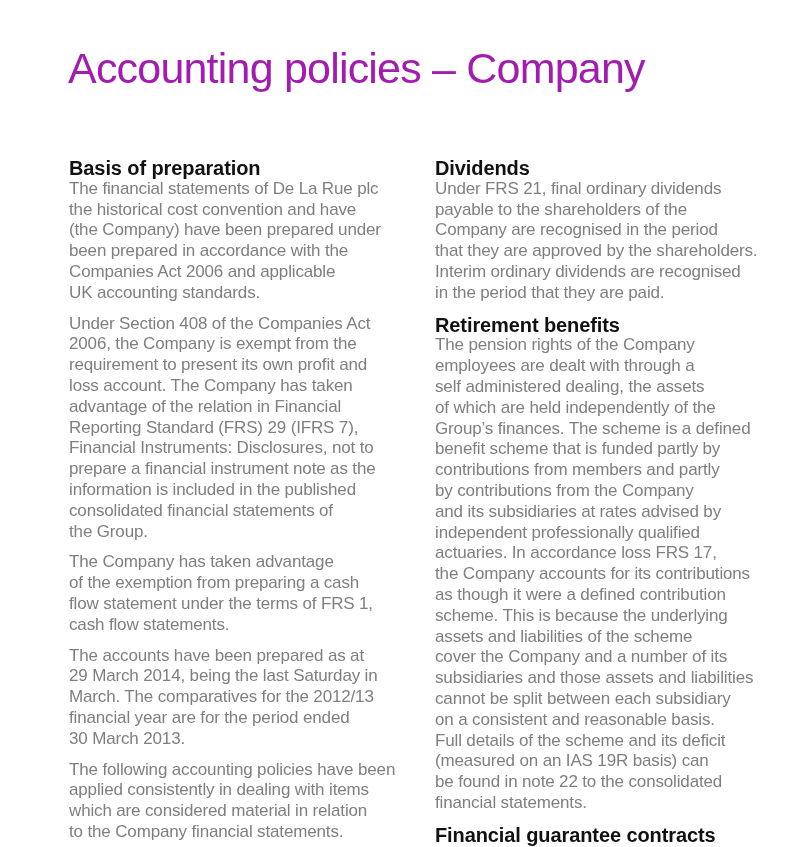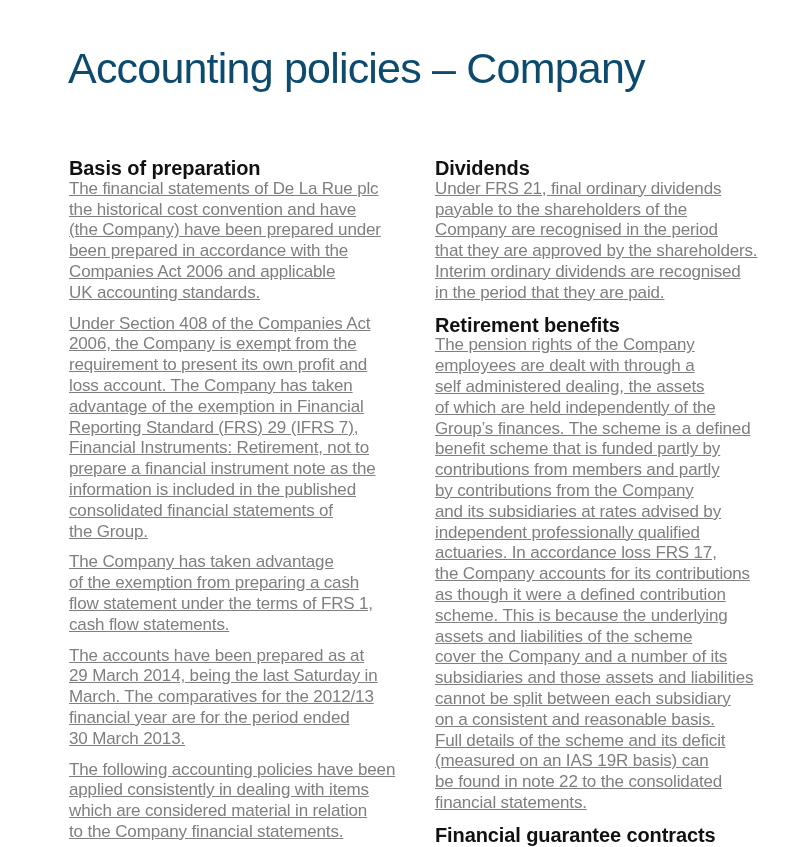--- a/index.html
+++ b/index.html
@@ -4,36 +4,36 @@
 <style>
   html, body { margin: 0; padding: 0; }
   body {
     width: 807px; height: 847px; overflow: hidden;
     background: #ffffff;
     font-family: "Liberation Sans", sans-serif;
     position: relative;
   }
   .title {
     position: absolute; left: 68px; top: 44px;
-    font-size: 43px; font-weight: normal; color: #0c4a6e;
+    font-size: 43px; font-weight: normal; color: #a21caf;
     letter-spacing: -0.8px; white-space: nowrap; margin: 0;
   }
   .col { position: absolute; top: 158px; }
   .col-left { left: 69px; width: 350px; }
   .col-right { left: 435px; width: 372px; }
   .section { margin: 0 0 11px 0; }
   .heading {
     font-size: 20px; font-weight: bold; color: #111111;
     line-height: 20.8px; margin: 0; white-space: nowrap; letter-spacing: -0.1px;
   }
   .para {
     font-size: 17px; color: #7f7f7f; line-height: 20.8px; margin: 0 0 10px 0;
     letter-spacing: -0.15px;
   }
-  .para .ln { display: block; white-space: nowrap; text-decoration: underline; }
+  .para .ln { display: block; white-space: nowrap; }
   .section .para:last-child { margin-bottom: 0; }
 </style>
 </head>
 <body>
 
 <h1 class="title">Accounting policies – Company</h1>
 
 <div class="col col-left">
     <div class="section">
       <h3 class="heading">Basis of preparation</h3>
@@ -43,23 +43,23 @@
         <span class="ln">(the Company) have been prepared under</span>
         <span class="ln">been prepared in accordance with the</span>
         <span class="ln">Companies Act 2006 and applicable</span>
         <span class="ln">UK accounting standards.</span>
       </p>
       <p class="para">
         <span class="ln">Under Section 408 of the Companies Act</span>
         <span class="ln">2006, the Company is exempt from the</span>
         <span class="ln">requirement to present its own profit and</span>
         <span class="ln">loss account. The Company has taken</span>
-        <span class="ln">advantage of the exemption in Financial</span>
+        <span class="ln">advantage of the relation in Financial</span>
         <span class="ln">Reporting Standard (FRS) 29 (IFRS 7),</span>
-        <span class="ln">Financial Instruments: Retirement, not to</span>
+        <span class="ln">Financial Instruments: Disclosures, not to</span>
         <span class="ln">prepare a financial instrument note as the</span>
         <span class="ln">information is included in the published</span>
         <span class="ln">consolidated financial statements of</span>
         <span class="ln">the Group.</span>
       </p>
       <p class="para">
         <span class="ln">The Company has taken advantage</span>
         <span class="ln">of the exemption from preparing a cash</span>
         <span class="ln">flow statement under the terms of FRS 1,</span>
         <span class="ln">cash flow statements.</span>

